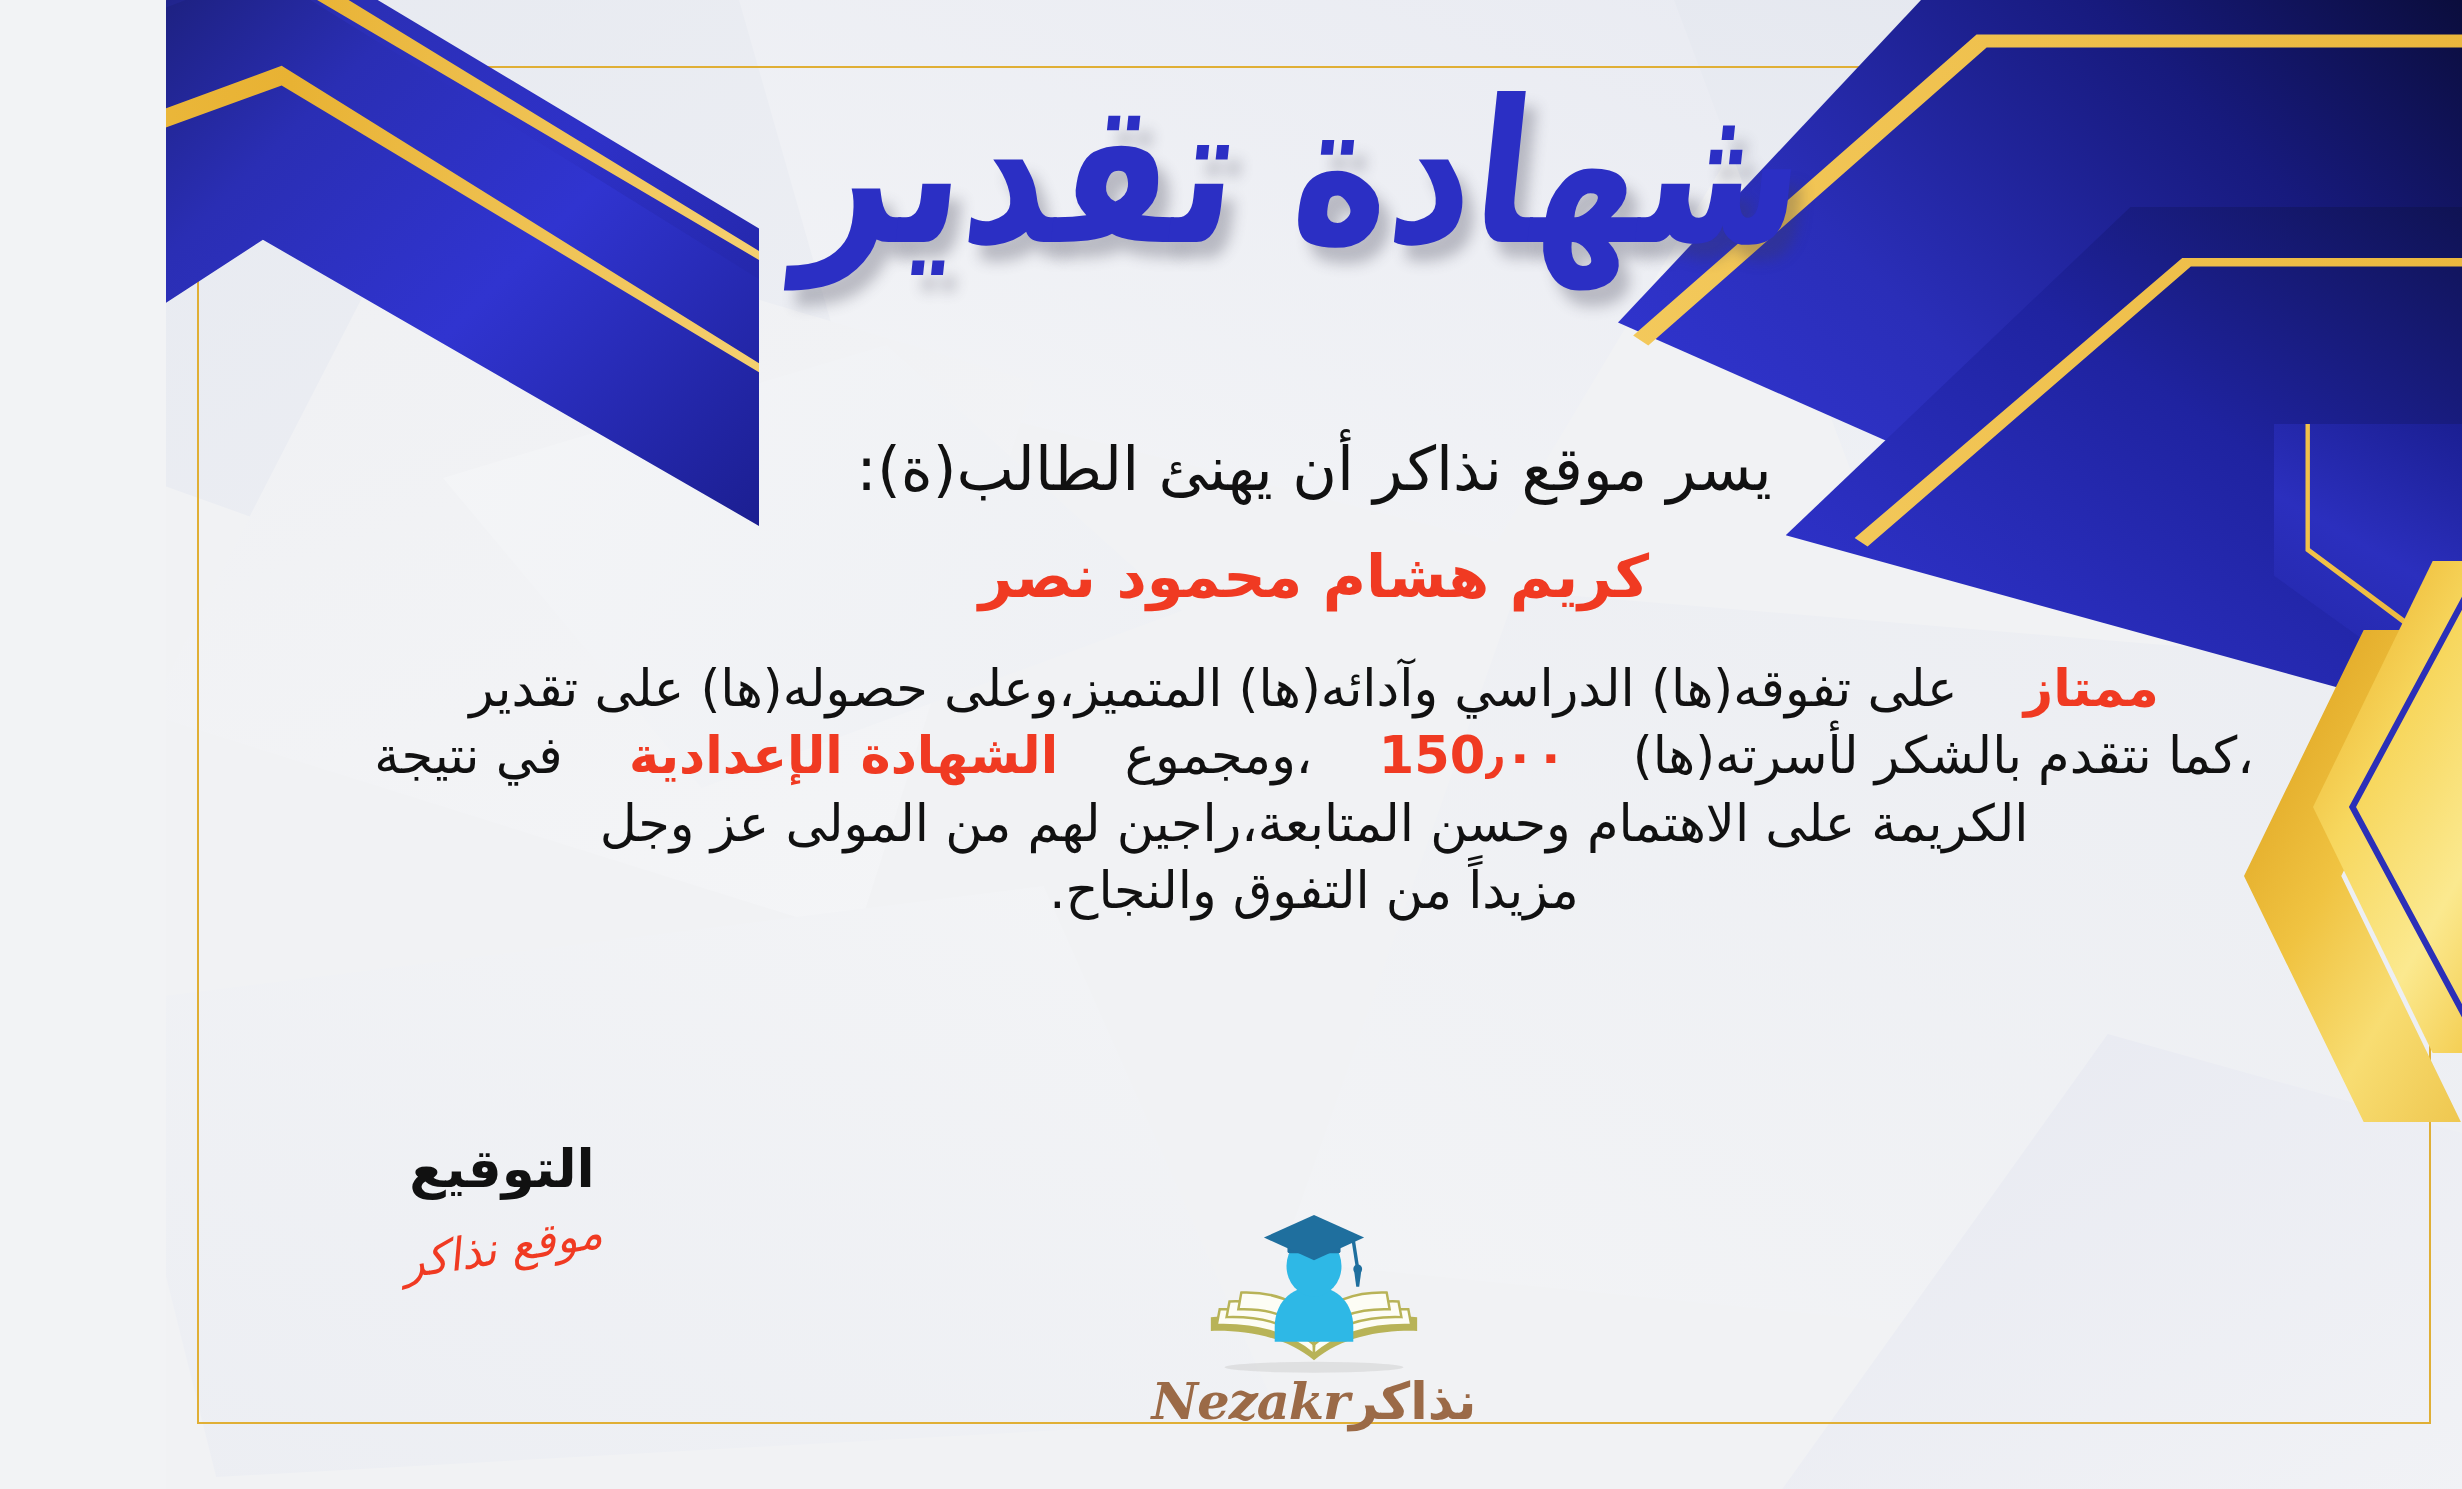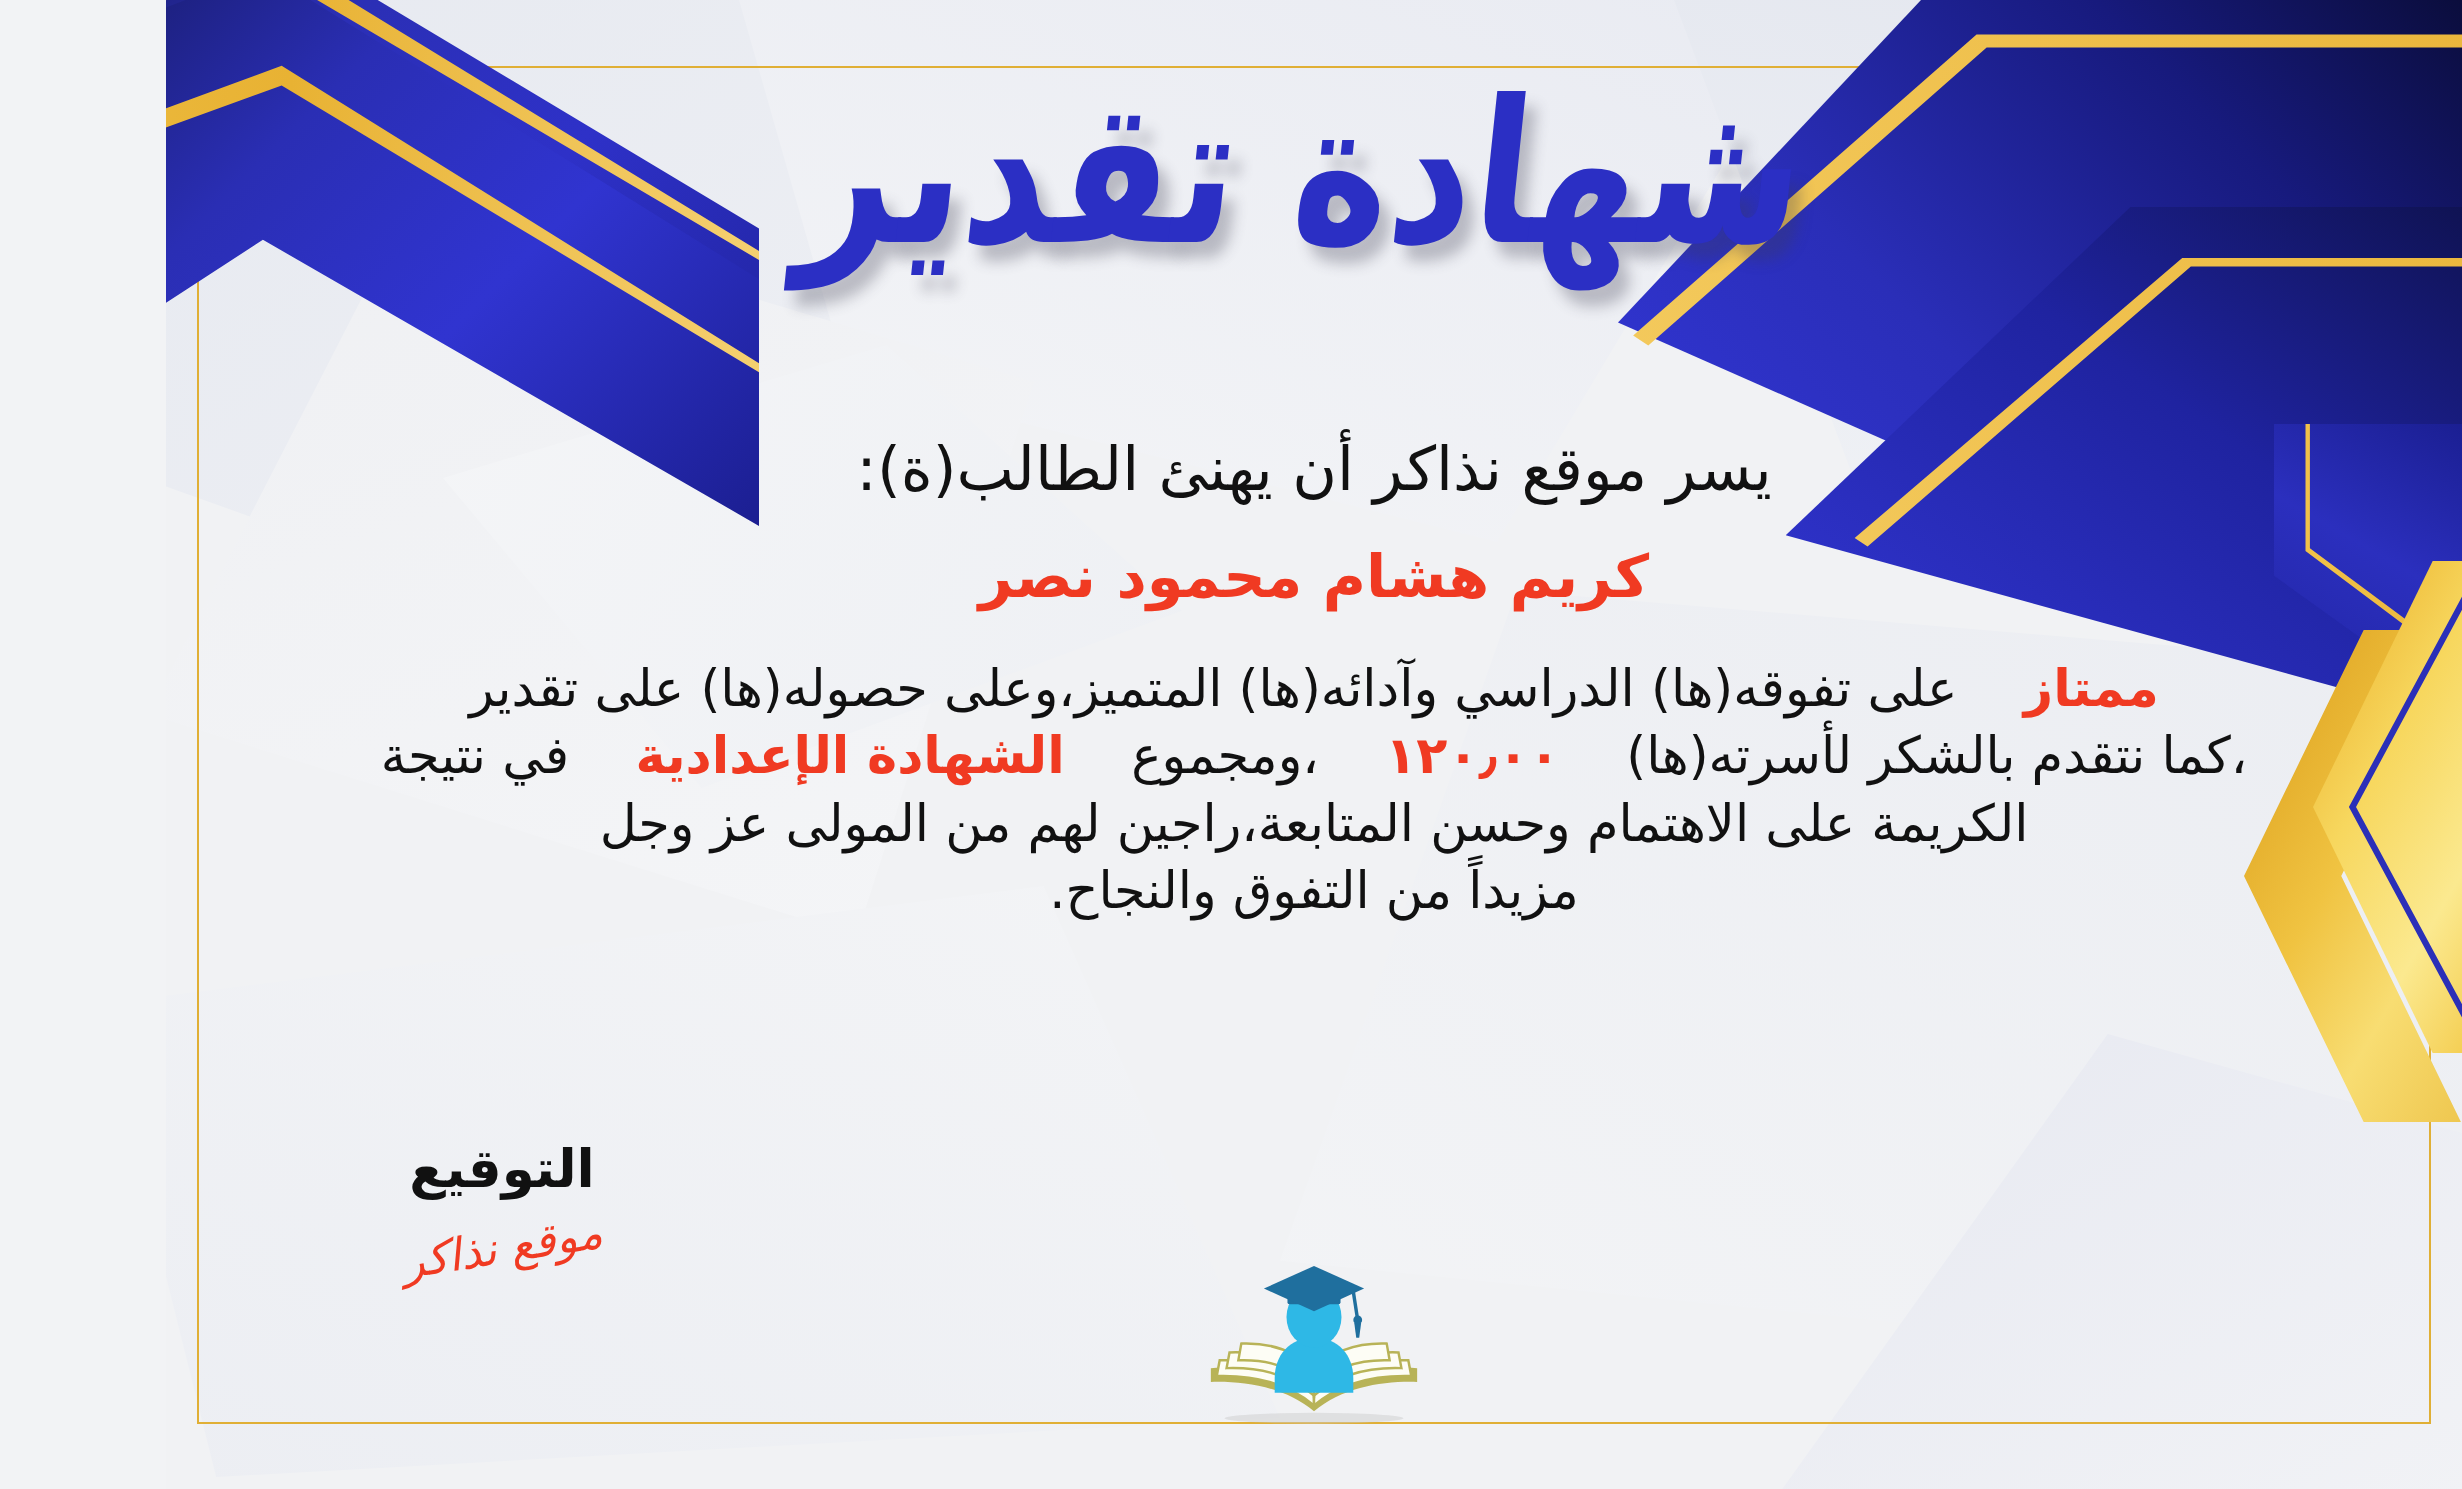--- a/index.html
+++ b/index.html
@@ -303,21 +303,21 @@
 
       <span class="body-line">
         <span class="hl">ممتاز</span>
         <span class="gap"></span>
         <span>على تفوقه(ها) الدراسي وآدائه(ها) المتميز،وعلى حصوله(ها) على تقدير</span>
       </span>
 
       <span class="body-line">
         <span>،كما نتقدم بالشكر لأسرته(ها)</span>
         <span class="gap"></span>
-        <span class="hl">١٢٠٫٠٠</span>
+        <span class="hl">150٫٠٠</span>
         <span class="gap"></span>
         <span>،ومجموع</span>
         <span class="gap"></span>
         <span class="hl">الشهادة الإعدادية</span>
         <span class="gap"></span>
         <span>في نتيجة</span>
       </span>
 
       <span class="body-line">الكريمة على الاهتمام وحسن المتابعة،راجين لهم من المولى عز وجل</span>
 
@@ -348,17 +348,20 @@
 
         <rect x="196" y="48" width="108" height="34" rx="4" fill="#1f6f9e"></rect>
         <rect x="196" y="46" width="108" height="10" fill="#f2f6f8"></rect>
 
         <path d="M250 4 L352 50 L250 96 L148 50 Z" fill="#1f6f9e"></path>
 
         <path d="M330 56 L338 108" stroke="#1f6f9e" stroke-width="7" fill="none"></path>
         <circle cx="339" cy="114" r="9" fill="#1f6f9e"></circle>
         <path d="M332 120 L346 120 L342 150 L336 150 Z" fill="#1f6f9e"></path>
       </svg>
+      <div class="logo-word">
+        <span>نذاكر</span><span class="lat">Nezakr</span>
+      </div>
     </div>
 
   </div>
 </div>
 
 
 </body></html>

